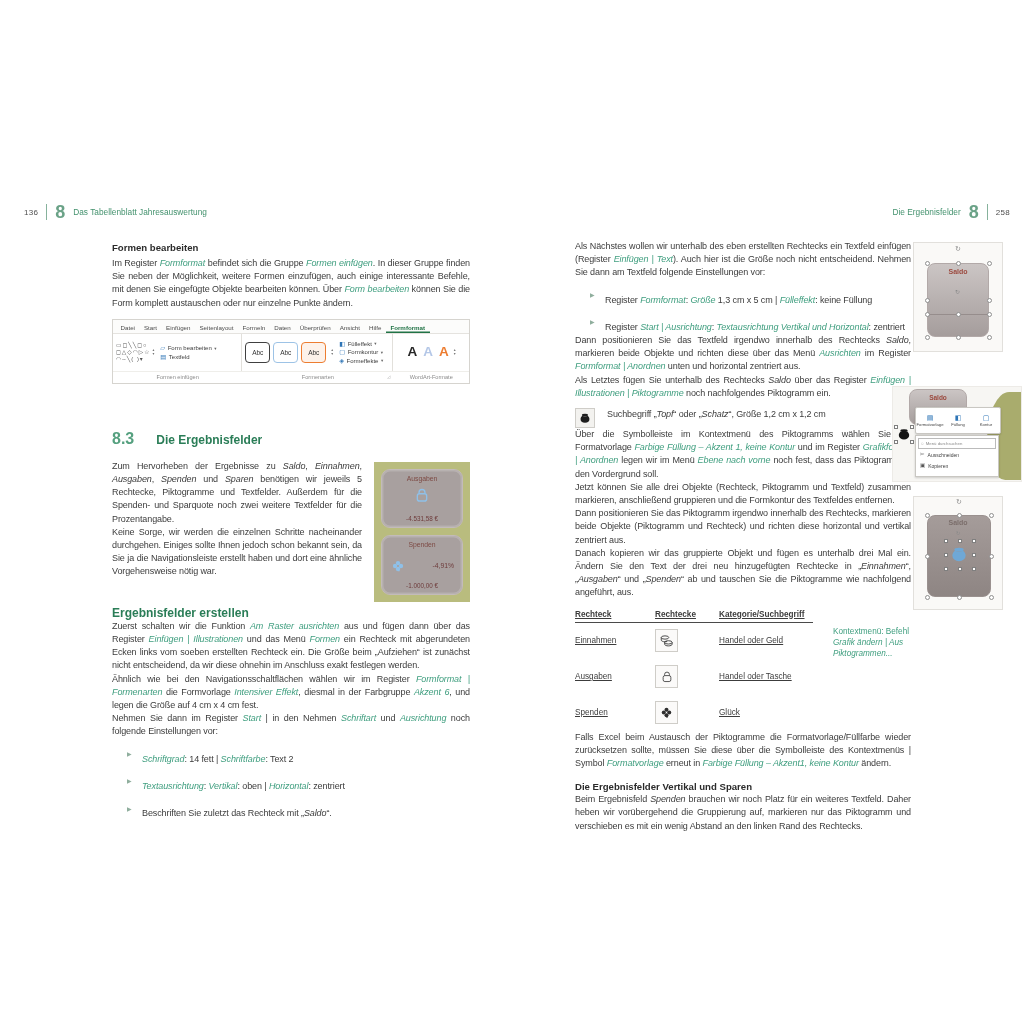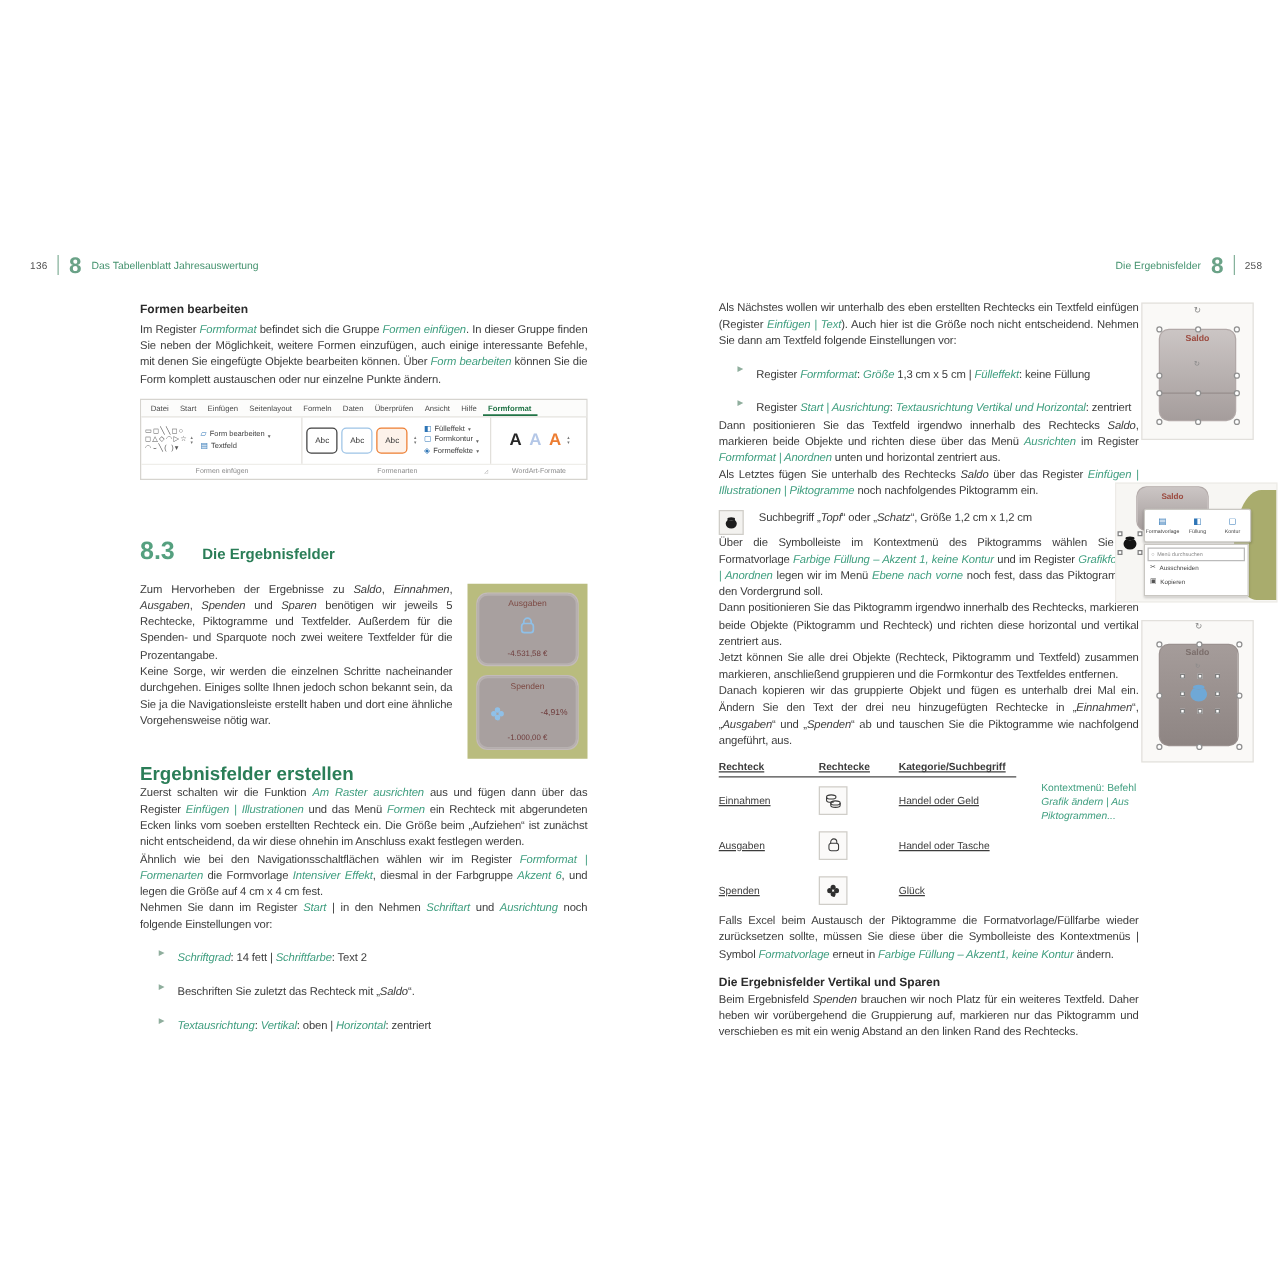--- a/index.html
+++ b/index.html
@@ -20,24 +20,24 @@
 
   .col{position:absolute;}
   .colL{left:92px;top:42px;width:358px;}
   .colR{left:35px;top:40px;width:336px;}
 
   p.body,.body{font-size:9px;line-height:13.2px;text-align:justify;letter-spacing:-0.1px;margin:0;}
   .seg-g{color:#3f9e7f;font-style:italic;}
   .seg-gn{color:#3f9e7f;}
   .seg-i{font-style:italic;}
   .h-bold{font-size:9.6px;font-weight:bold;color:#2b2b2b;margin:0 0 4px;}
-  .h-green{font-size:15px;font-weight:bold;color:#2a7d57;margin:20px 0 0;clear:both;}.mt7{margin-top:7px}.mt8{margin-top:8px}
+  .h-green{font-size:12px;font-weight:bold;color:#2a7d57;margin:20px 0 0;clear:both;}.mt7{margin-top:7px}.mt8{margin-top:8px}
   .mt11{margin-top:11px}.mt12{margin-top:12px}
   .sec{display:flex;align-items:baseline;gap:22px;margin:46px 0 12px;}
-  .secnum{font-size:20px;font-weight:bold;color:#55a07f;}
+  .secnum{font-size:16px;font-weight:bold;color:#55a07f;}
   .sectitle{font-size:12px;font-weight:bold;color:#2a7d57;}
   .bullet{position:relative;padding-left:30px;margin-top:9px;}
   .tri{position:absolute;left:15px;top:2.5px;font-size:6px;color:#8fae9d;}
 
   
   .ribbon{margin-top:9px;border:1px solid #d6d4cf;background:#fff;width:358px;box-sizing:border-box;}
   .rtabs{display:flex;align-items:flex-end;height:13px;padding:0 3px;border-bottom:1px solid #e5e3df;background:#fcfcfb;}
   .rtab{font-size:6.2px;color:#4c4c4c;padding:0 4.5px 2px;white-space:nowrap;}
   .rtab.active{color:#217346;font-weight:bold;box-shadow:inset 0 -1.6px 0 #217346;}
   .rbody{display:flex;height:37px;}
@@ -240,25 +240,25 @@
       <p class="body mt11"><span class="seg-n">Zuerst schalten wir die Funktion </span><span class="seg-g">Am Raster ausrichten</span><span class="seg-n"> aus und fügen dann über das Register </span><span class="seg-g">Einfügen | Illustrationen</span><span class="seg-n"> und das Menü </span><span class="seg-g">Formen</span><span class="seg-n"> ein Rechteck mit abgerundeten Ecken links vom soeben erstellten Rechteck ein. Die Größe beim „Aufziehen“ ist zunächst nicht entscheidend, da wir diese ohnehin im Anschluss exakt festlegen werden.</span></p>
       <p class="body mt7"><span class="seg-n">Ähnlich wie bei den Navigationsschaltflächen wählen wir im Register </span><span class="seg-g">Formformat | Formenarten</span><span class="seg-n"> die Formvorlage </span><span class="seg-g">Intensiver Effekt</span><span class="seg-n">, diesmal in der Farbgruppe </span><span class="seg-g">Akzent 6</span><span class="seg-n">, und legen die Größe auf 4 cm x 4 cm fest.</span></p>
       <p class="body mt7"><span class="seg-n">Nehmen Sie dann im Register </span><span class="seg-g">Start</span><span class="seg-n"> | in den Nehmen </span><span class="seg-g">Schriftart</span><span class="seg-n"> und </span><span class="seg-g">Ausrichtung</span><span class="seg-n"> noch folgende Einstellungen vor:</span></p>
 
       <div class="bullet">
         <span class="tri">▶</span>
         <span class="body"><span class="seg-g">Schriftgrad</span><span class="seg-n">: 14 fett | </span><span class="seg-g">Schriftfarbe</span><span class="seg-n">: Text 2</span></span>
       </div>
       <div class="bullet">
         <span class="tri">▶</span>
-        <span class="body"><span class="seg-n">Beschriften Sie zuletzt das Rechteck mit „</span><span class="seg-i">Saldo</span><span class="seg-n">“.</span></span>
+        <span class="body"><span class="seg-g">Textausrichtung</span><span class="seg-n">: </span><span class="seg-g">Vertikal</span><span class="seg-n">: oben | </span><span class="seg-g">Horizontal</span><span class="seg-n">: zentriert</span></span>
       </div>
       <div class="bullet">
         <span class="tri">▶</span>
-        <span class="body"><span class="seg-g">Textausrichtung</span><span class="seg-n">: </span><span class="seg-g">Vertikal</span><span class="seg-n">: oben | </span><span class="seg-g">Horizontal</span><span class="seg-n">: zentriert</span></span>
+        <span class="body"><span class="seg-n">Beschriften Sie zuletzt das Rechteck mit „</span><span class="seg-i">Saldo</span><span class="seg-n">“.</span></span>
       </div>
     </div>
   </section>
 
   <section class="page right">
     <header class="phead r">
       <span class="chtitle">Die Ergebnisfelder</span>
       <span class="chnum">8</span>
       <span class="vbar"></span>
       <span class="pnum">258</span>
@@ -283,22 +283,22 @@
         <span class="pikbox">
           <svg width="12" height="12" viewBox="0 0 20 20" fill="#1d1d1d">
             <ellipse cx="10" cy="5.2" rx="5.2" ry="2.1"></ellipse>
             <path d="M5.6 6.3 C3.6 7.8 2.6 9.8 2.6 11.8 a7.4 6.2 0 0 0 14.8 0 c0-2-1-4-3-5.5 -1.3.6-2.9 1-4.4 1s-3.1-.4-4.4-1z"></path>
           </svg>
         </span>
         <span class="body"><span class="seg-n">Suchbegriff „</span><span class="seg-i">Topf</span><span class="seg-n">“ oder „</span><span class="seg-i">Schatz</span><span class="seg-n">“, Größe 1,2 cm x 1,2 cm</span></span>
       </div>
 
       <p class="body mt8"><span class="seg-n">Über die Symbolleiste im Kontextmenü des Piktogramms wählen Sie die Formatvorlage </span><span class="seg-g">Farbige Füllung – Akzent 1, keine Kontur</span><span class="seg-n"> und im Register </span><span class="seg-g">Grafikformat | Anordnen</span><span class="seg-n"> legen wir im Menü </span><span class="seg-g">Ebene nach vorne</span><span class="seg-n"> noch fest, dass das Piktogramm in den Vordergrund soll.</span></p>
+      <p class="body mt7"><span class="seg-n">Jetzt können Sie alle drei Objekte (Rechteck, Piktogramm und Textfeld) zusammen markieren, anschließend gruppieren und die Formkontur des Textfeldes entfernen.</span></p>
       <p class="body mt7"><span class="seg-n">Dann positionieren Sie das Piktogramm irgendwo innerhalb des Rechtecks, markieren beide Objekte (Piktogramm und Rechteck) und richten diese horizontal und vertikal zentriert aus.</span></p>
-      <p class="body mt7"><span class="seg-n">Jetzt können Sie alle drei Objekte (Rechteck, Piktogramm und Textfeld) zusammen markieren, anschließend gruppieren und die Formkontur des Textfeldes entfernen.</span></p>
       <p class="body mt7"><span class="seg-n">Danach kopieren wir das gruppierte Objekt und fügen es unterhalb drei Mal ein. Ändern Sie den Text der drei neu hinzugefügten Rechtecke in „</span><span class="seg-i">Einnahmen</span><span class="seg-n">“, „</span><span class="seg-i">Ausgaben</span><span class="seg-n">“ und „</span><span class="seg-i">Spenden</span><span class="seg-n">“ ab und tauschen Sie die Piktogramme wie nachfolgend angeführt, aus.</span></p>
 
       <div class="tblwrap">
         <div class="tbl">
           <div class="trow thead">
             <span>Rechteck</span>
             <span>Rechtecke</span>
             <span>Kategorie/Suchbegriff</span>
           </div>
           <div class="trow tdata">

